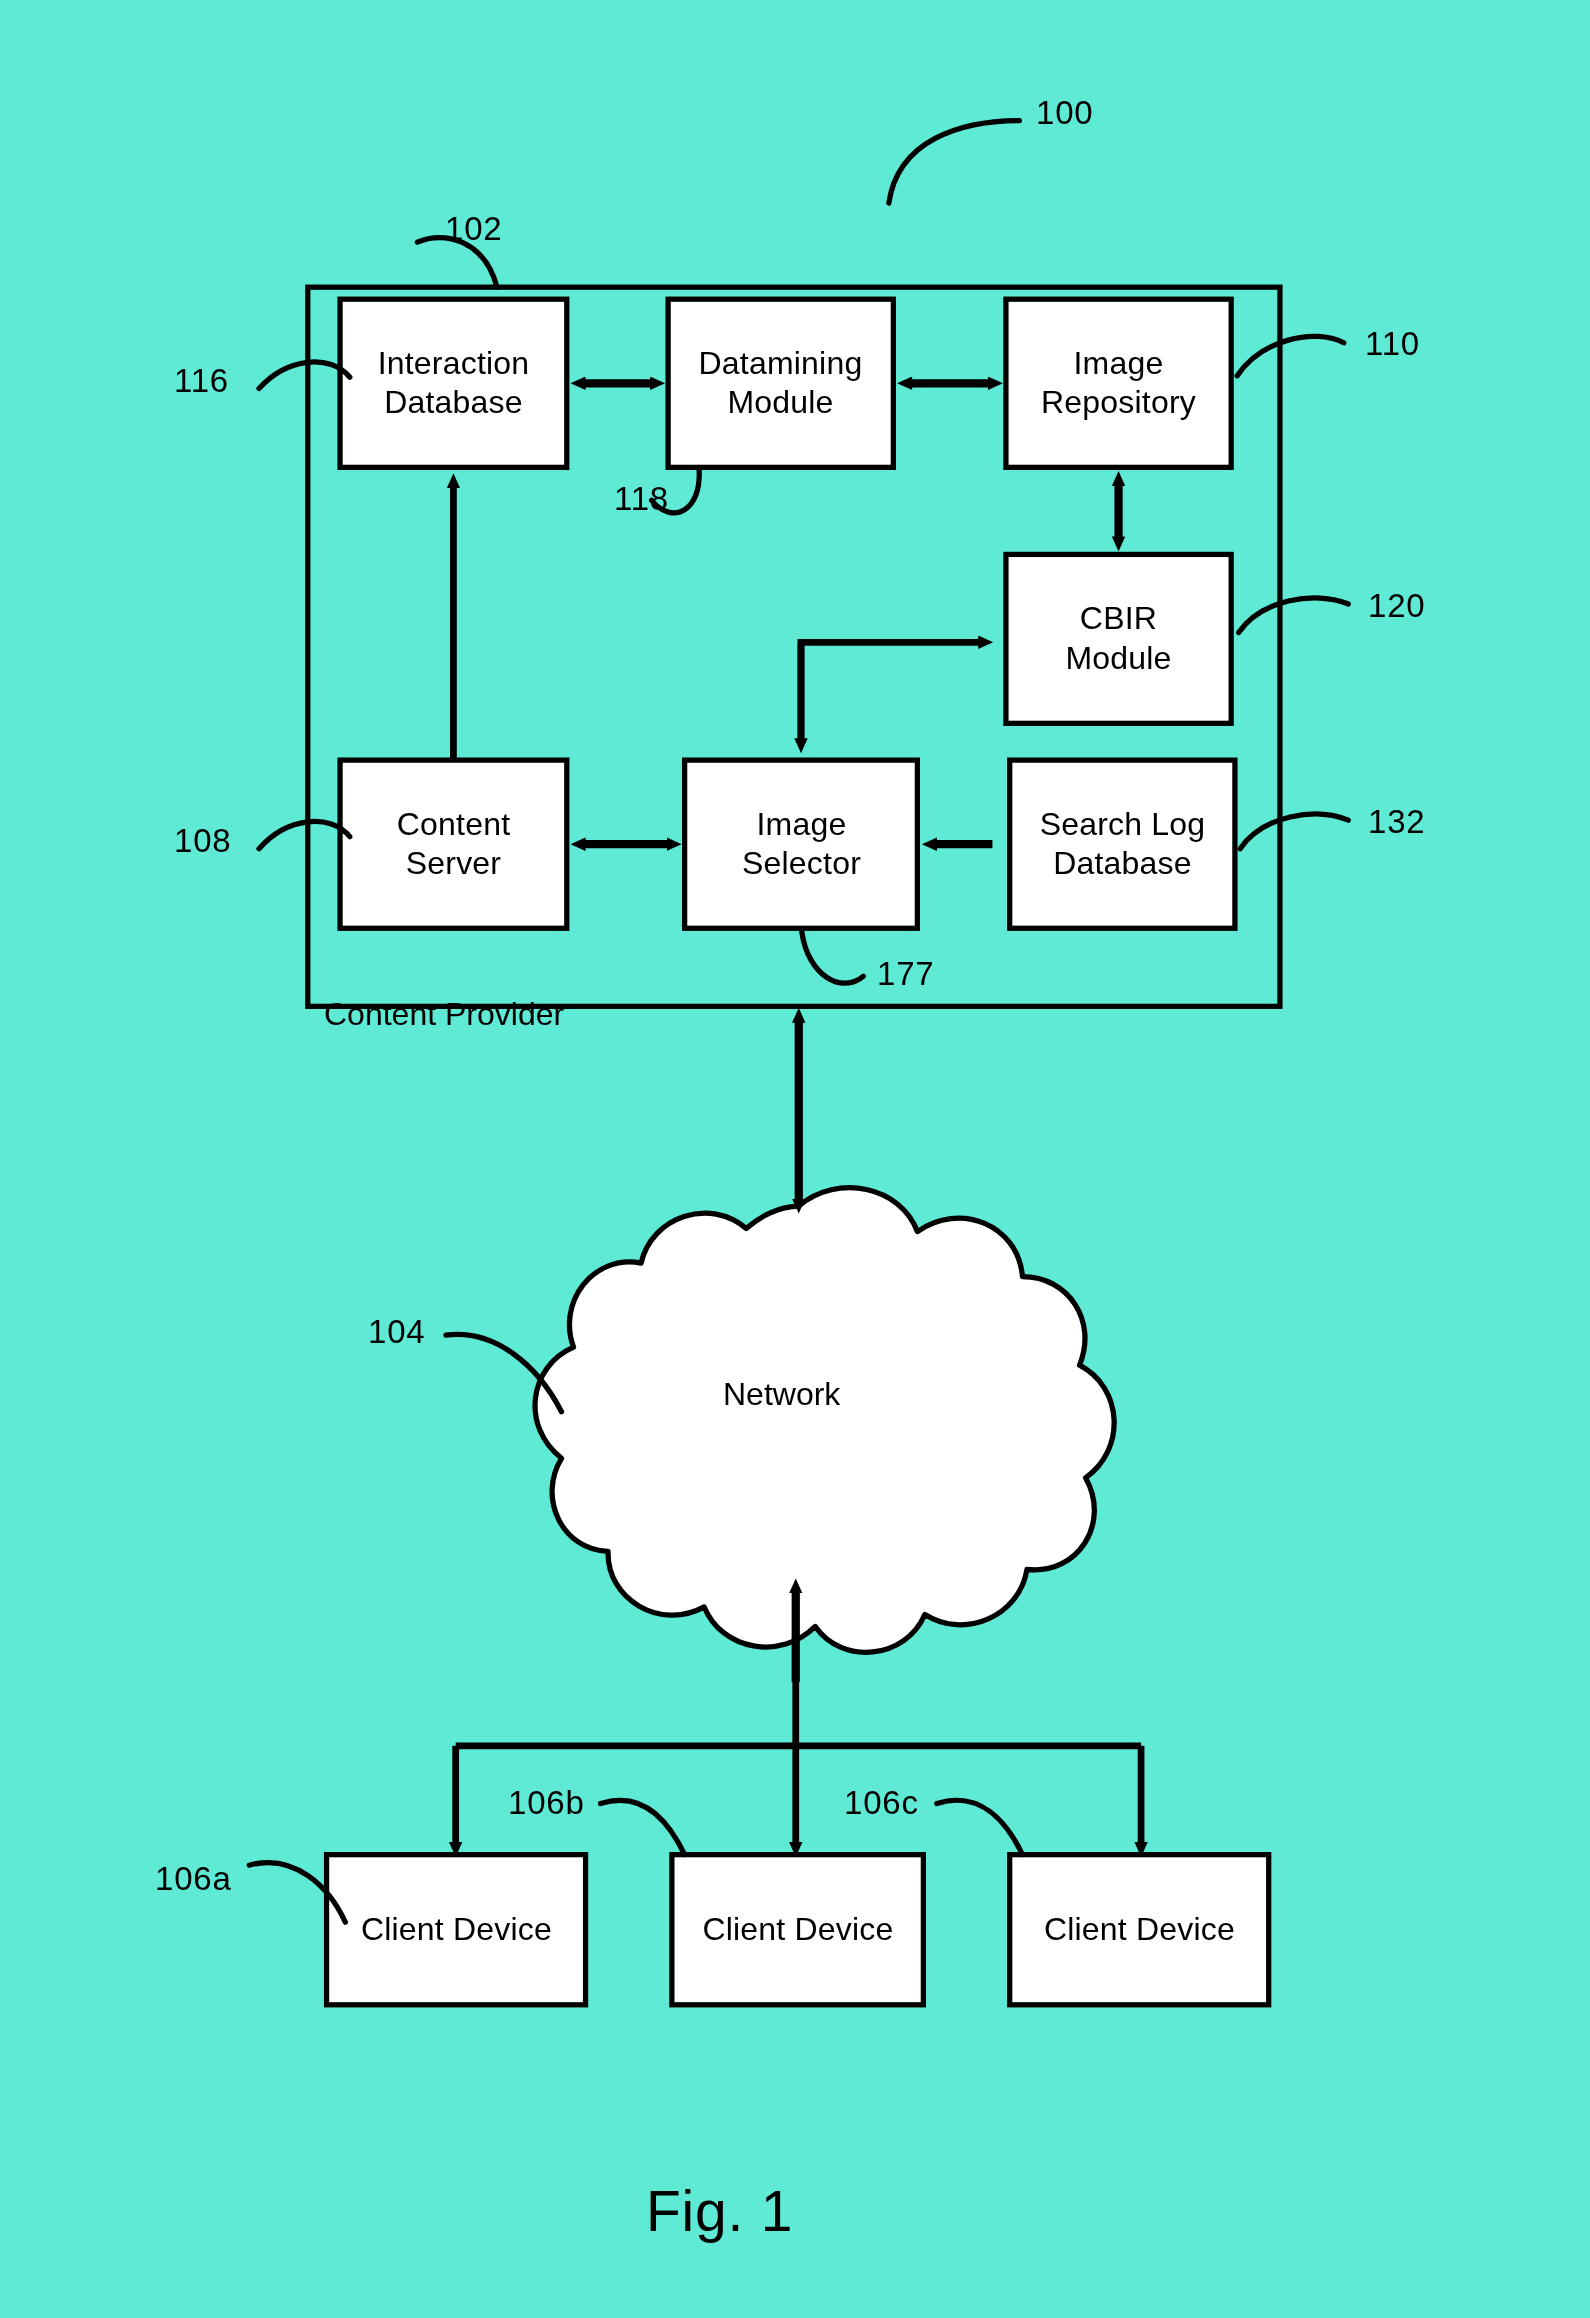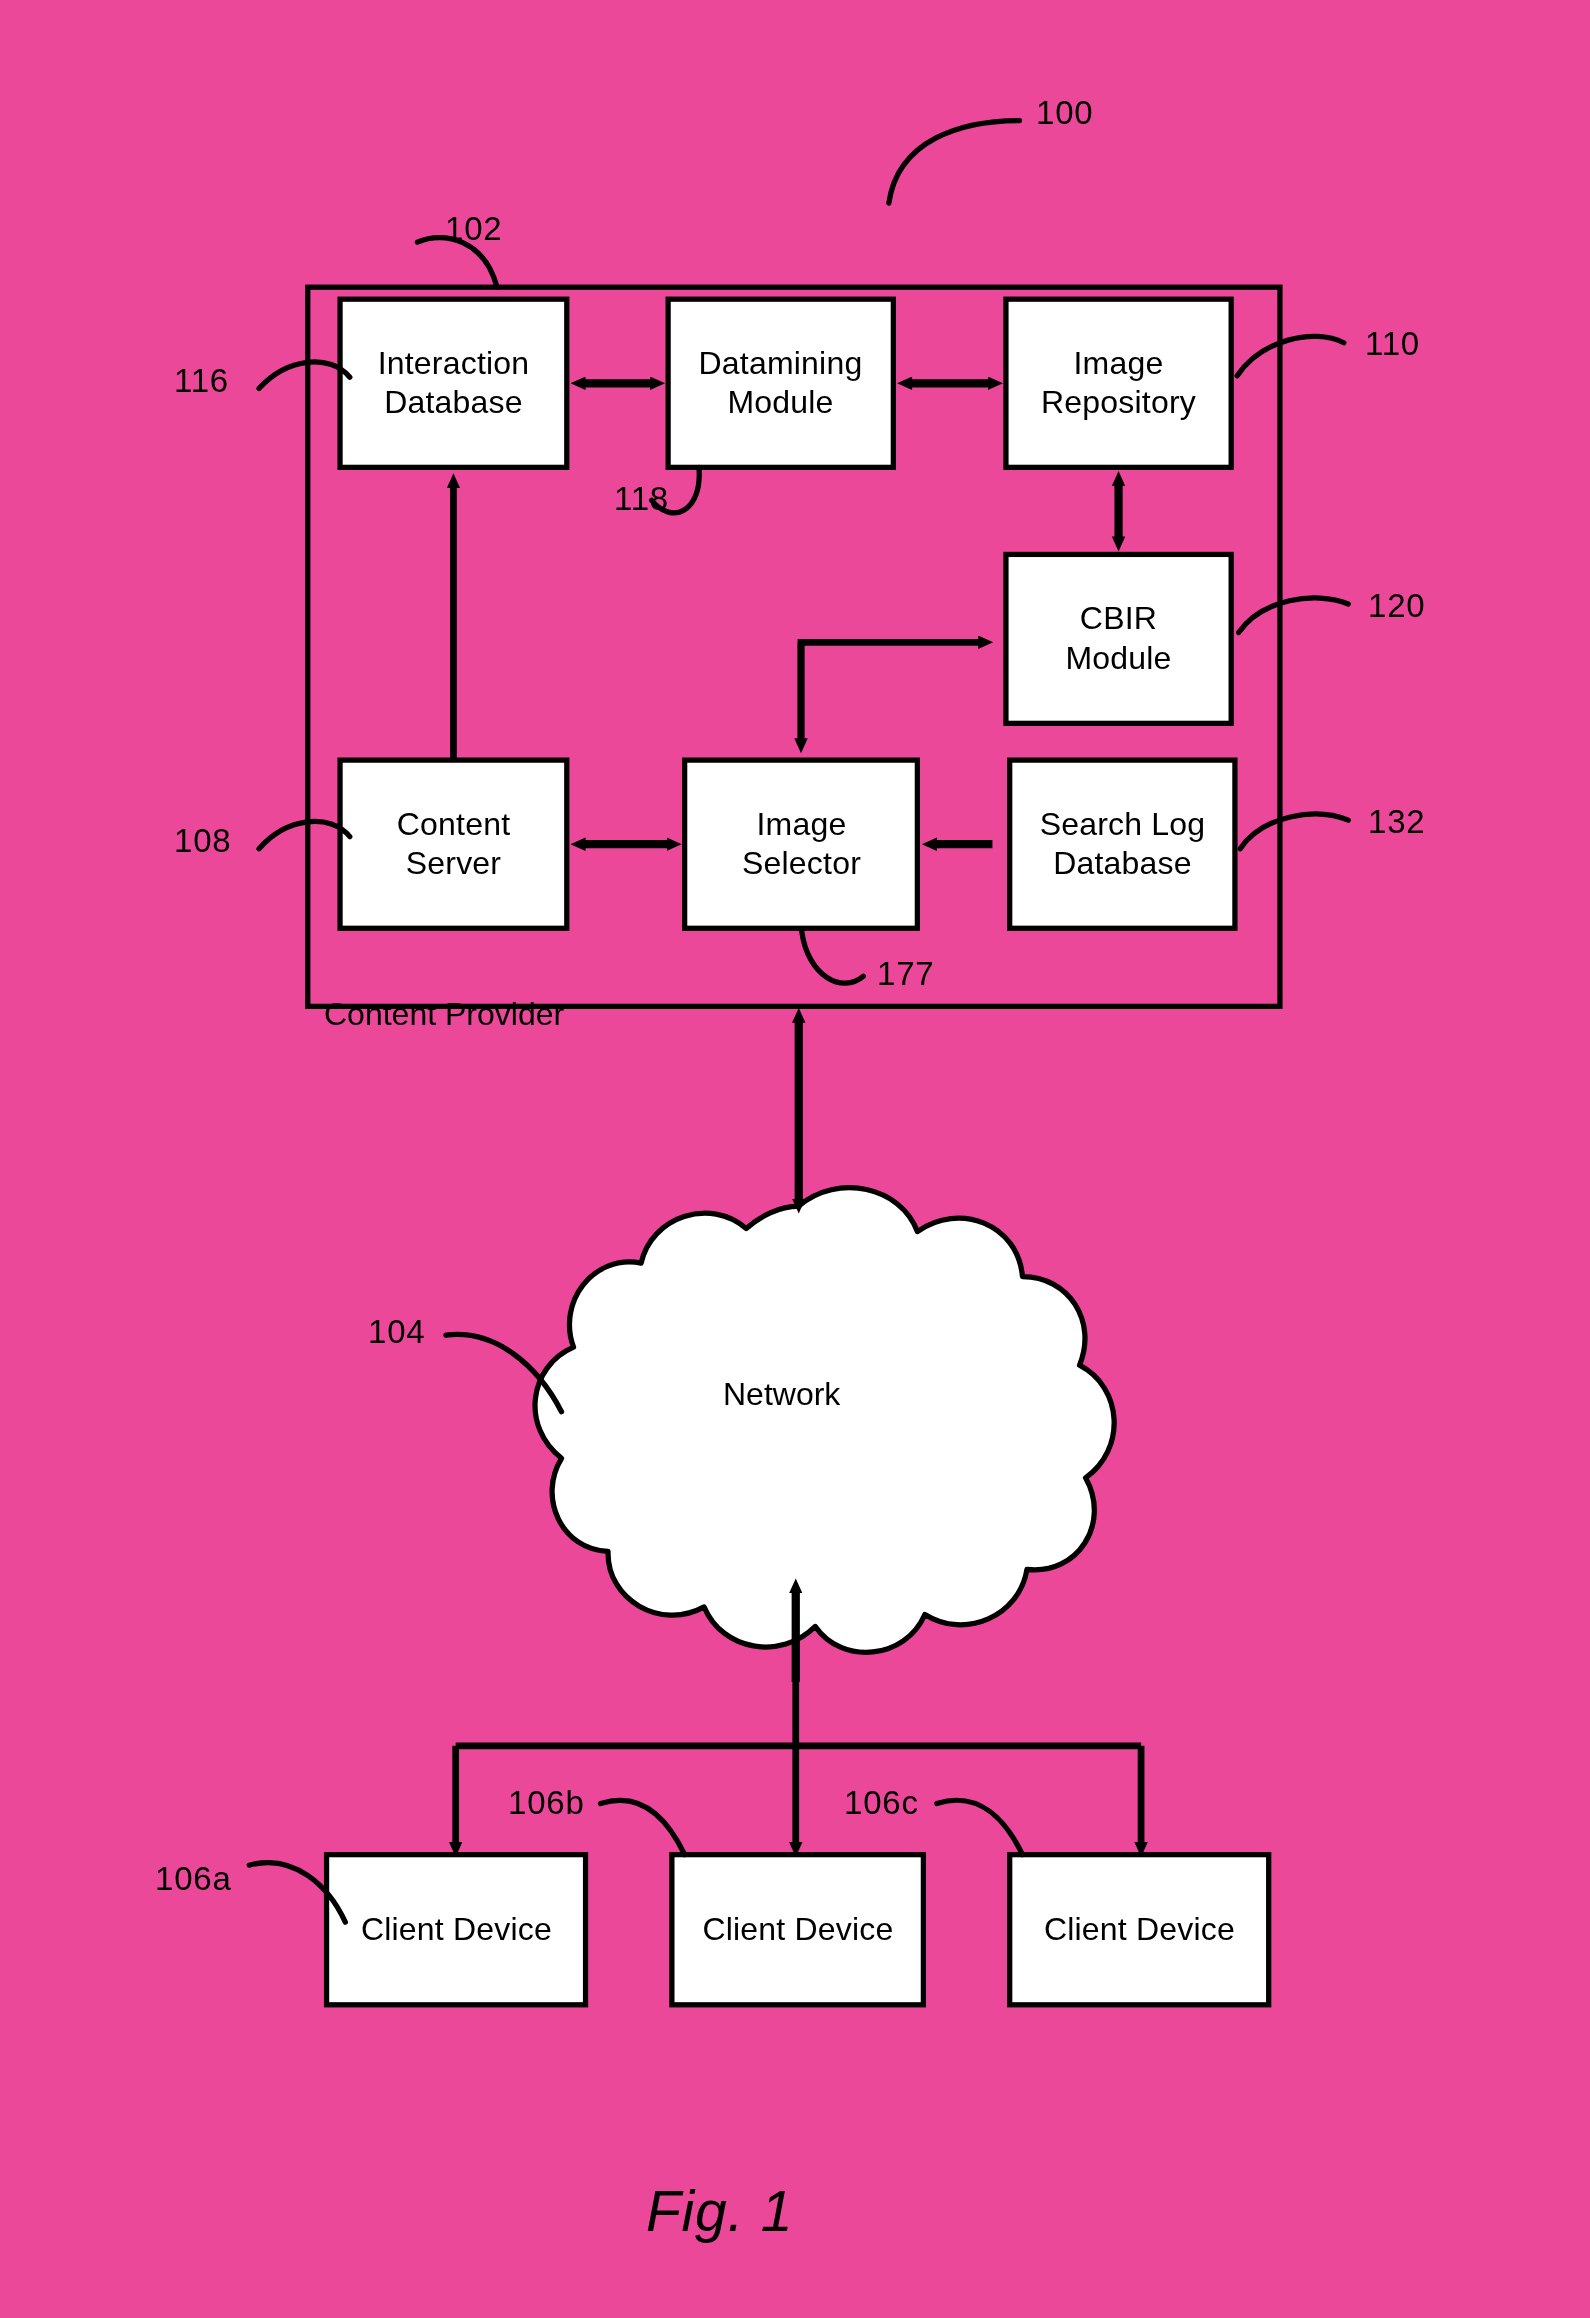--- a/index.html
+++ b/index.html
@@ -8,21 +8,21 @@
     background: #ffffff;
   }
   body {
     font-family: "Liberation Sans", sans-serif;
     color: #000000;
   }
   #figure-root {
     position: relative;
     width: 1590px;
     height: 2319px;
-    background: #ec4899;
+    background: #5eead4;
     overflow: hidden;
   }
   #figure-svg {
     position: absolute;
     left: 0;
     top: 0;
     width: 1590px;
     height: 2319px;
   }
   .node-label {
@@ -46,21 +46,20 @@
   .plain-label {
     position: absolute;
     font-size: 32px;
     line-height: 1;
   }
   .fig-caption {
     position: absolute;
     font-size: 57px;
     line-height: 1;
     letter-spacing: 0.8px;
-    font-style: italic;
   }
   .cloud-label {
     position: absolute;
     font-size: 32px;
     line-height: 1;
   }
 </style>
 </head>
 <body>
 

